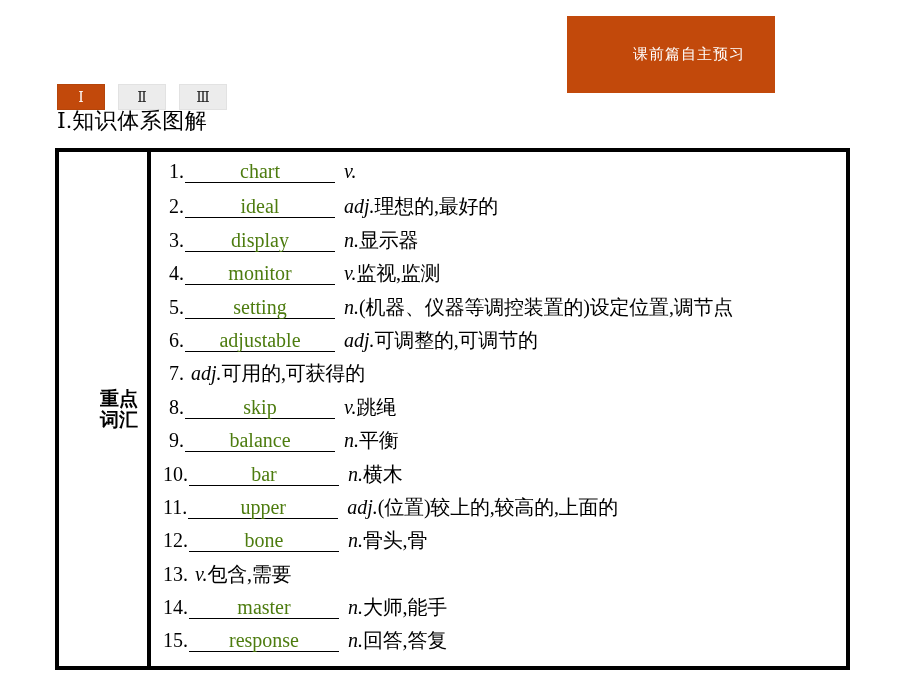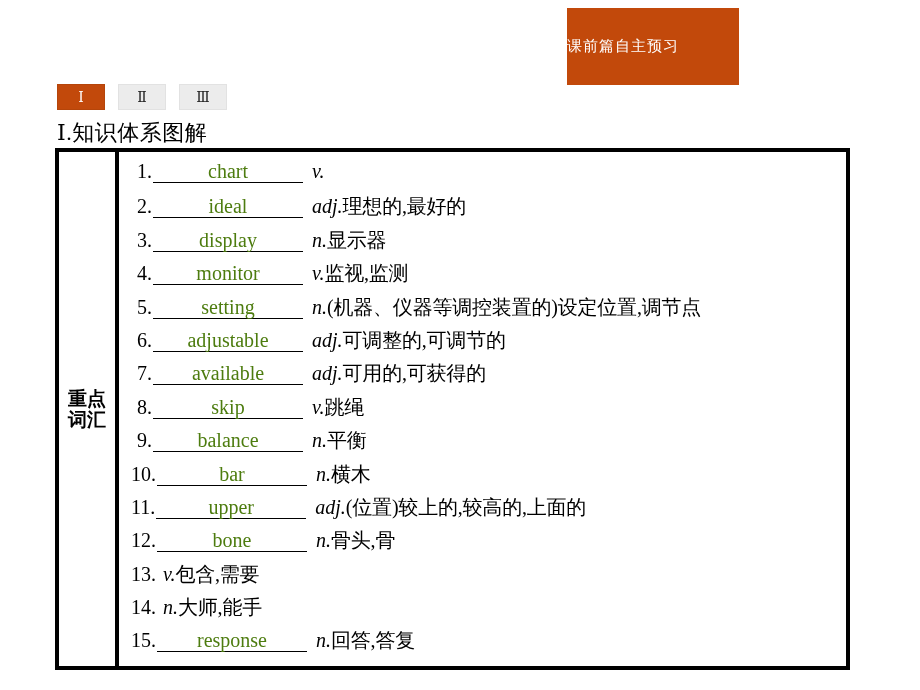--- a/index.html
+++ b/index.html
@@ -12,26 +12,28 @@
     background: #ffffff;
     font-family: "Liberation Serif", "DejaVu Serif", serif;
     overflow: hidden;
     position: relative;
   }
 
   
   #header-banner {
     position: absolute;
     left: 567px;
-    top: 8px;
+    top: 16px;
     width: 172px;
     height: 77px;
     background: #c2490b;
     display: flex;
     align-items: center;
+    justify-content: center;
+    padding-left: 36px;
   }
   #header-banner .banner-text {
     color: #ffffff;
     font-family: "Liberation Sans", "DejaVu Sans", sans-serif;
     font-size: 15px;
     letter-spacing: 1px;
     white-space: nowrap;
   }
 
   
@@ -60,21 +62,21 @@
   .tab.inactive {
     background: #ececec;
     color: #1a1a1a;
     border: 1px solid #e2e2e2;
   }
 
   
   #section-heading {
     position: absolute;
     left: 57px;
-    top: 118px;
+    top: 106px;
     font-size: 22px;
     color: #000000;
     letter-spacing: 0.5px;
     white-space: nowrap;
   }
 
   
   #vocab-table {
     position: absolute;
     left: 55px;
@@ -86,20 +88,21 @@
     display: flex;
   }
   #table-label-cell {
     width: 60px;
     flex: 0 0 60px;
     border-right: 4px solid #000000;
     box-sizing: border-box;
     display: flex;
     align-items: center;
     justify-content: center;
+    margin-left: 32px;
   }
   #table-label-cell .label-text {
     font-family: "Liberation Sans", "DejaVu Sans", sans-serif;
     font-weight: bold;
     font-size: 19px;
     line-height: 1.12;
     text-align: center;
     color: #000000;
     width: 40px;
     word-break: break-all;
@@ -211,21 +214,20 @@
 
     <div class="vocab-row">
       <span class="v-num">6.</span>
       <span class="v-blank">adjustable</span>
       <span class="v-pos">adj.</span>
       <span class="v-def">可调整的,可调节的</span>
     </div>
 
     <div class="vocab-row">
       <span class="v-num">7.</span>
-      <span class="v-blank">available</span>
       <span class="v-pos">adj.</span>
       <span class="v-def">可用的,可获得的</span>
     </div>
 
     <div class="vocab-row">
       <span class="v-num">8.</span>
       <span class="v-blank">skip</span>
       <span class="v-pos">v.</span>
       <span class="v-def">跳绳</span>
     </div>
@@ -259,20 +261,21 @@
     </div>
 
     <div class="vocab-row">
       <span class="v-num">13.</span>
       <span class="v-pos">v.</span>
       <span class="v-def">包含,需要</span>
     </div>
 
     <div class="vocab-row">
       <span class="v-num">14.</span>
+      <span class="v-blank">master</span>
       <span class="v-pos">n.</span>
       <span class="v-def">大师,能手</span>
     </div>
 
     <div class="vocab-row">
       <span class="v-num">15.</span>
       <span class="v-blank">response</span>
       <span class="v-pos">n.</span>
       <span class="v-def">回答,答复</span>
     </div>

